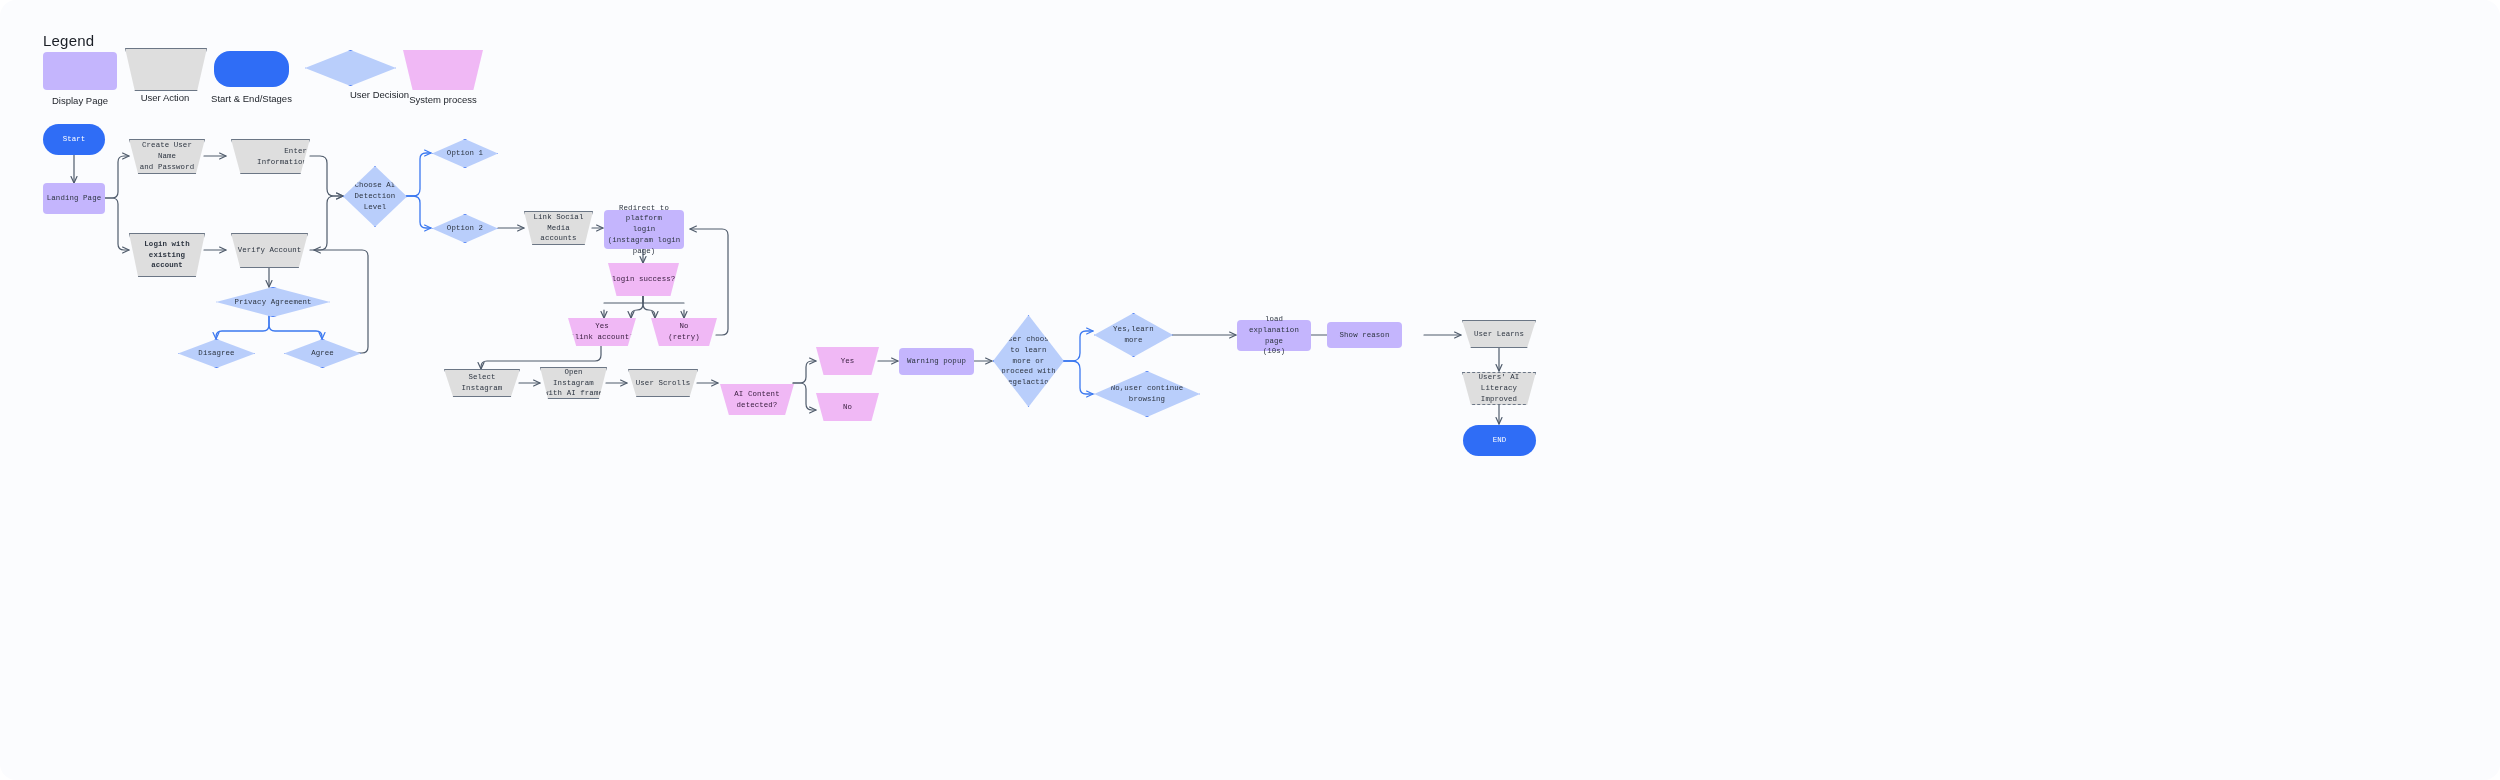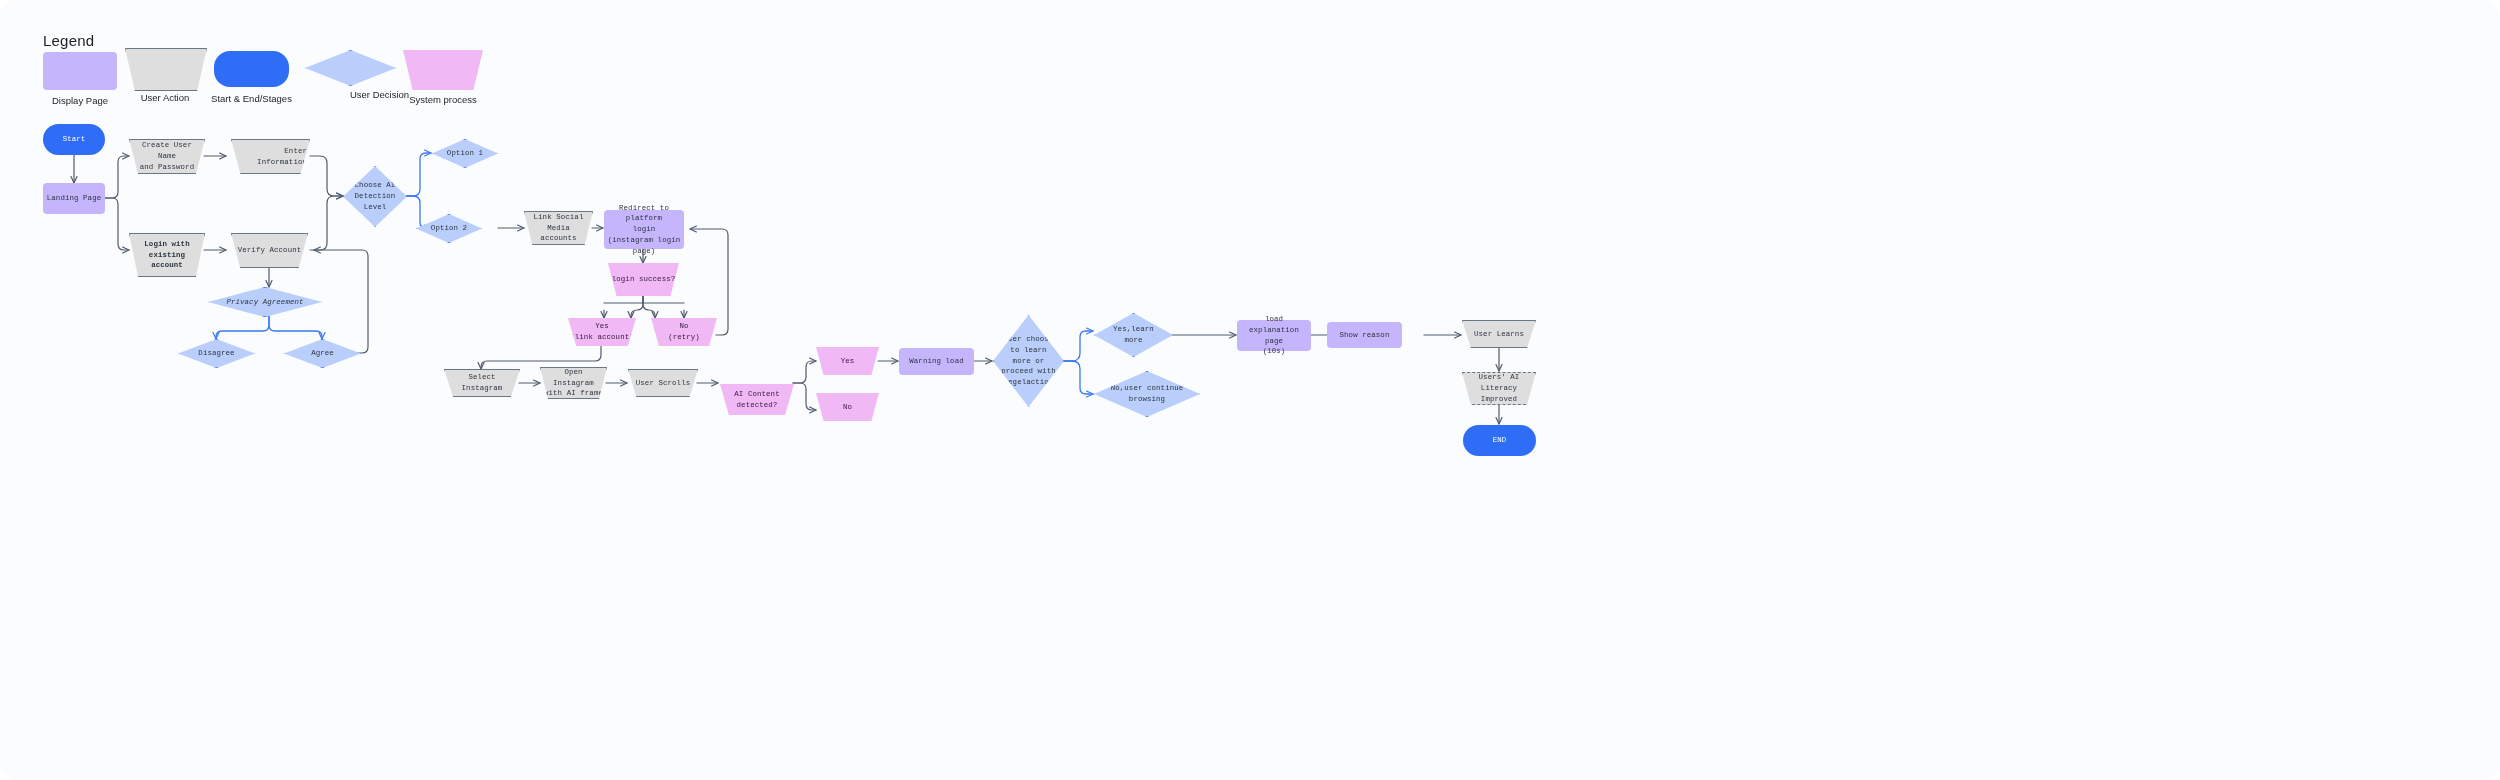--- a/index.html
+++ b/index.html
@@ -228,33 +228,33 @@
   <div class="node n-action" style="left:129px; top:139px; width:76px; height:35px;">Create User Name
 and Password</div>
 
   <div class="node n-action" style="left:231px; top:139px; width:79px; height:35px;text-align:right;">Enter Information</div>
 
   <div class="node n-action" style="left:129px; top:233px; width:76px; height:44px;font-weight:bold;">Login with existing
 account</div>
 
   <div class="node n-action" style="left:231px; top:233px; width:77px; height:35px;">Verify Account</div>
 
-  <div class="node n-decision" style="left:208px; top:287px; width:114px; height:30px;font-style:italic;">Privacy Agreement</div>
+  <div class="node n-decision" style="left:216px; top:287px; width:114px; height:30px;">Privacy Agreement</div>
 
   <div class="node n-decision" style="left:178px; top:339px; width:77px; height:29px;">Disagree</div>
 
   <div class="node n-decision" style="left:284px; top:339px; width:77px; height:29px;">Agree</div>
 
   <div class="node n-decision" style="left:343px; top:166px; width:64px; height:61px;">Choose AI
 Detection
 Level</div>
 
   <div class="node n-decision" style="left:432px; top:139px; width:66px; height:29px;">Option 1</div>
 
-  <div class="node n-decision" style="left:416px; top:214px; width:66px; height:29px;">Option 2</div>
+  <div class="node n-decision" style="left:432px; top:214px; width:66px; height:29px;">Option 2</div>
 
   <div class="node n-action" style="left:524px; top:211px; width:69px; height:34px;">Link Social
 Media accounts</div>
 
   <div class="node n-display" style="left:604px; top:210px; width:80px; height:39px;">Redirect to platform
 login
 (instagram login page)</div>
 
   <div class="node n-system" style="left:608px; top:263px; width:71px; height:33px;">login success?</div>
 
@@ -271,21 +271,21 @@
 
   <div class="node n-action" style="left:628px; top:369px; width:70px; height:28px;">User Scrolls</div>
 
   <div class="node n-system" style="left:720px; top:368px; width:74px; height:31px;margin-top:16px;">AI Content
 detected?</div>
 
   <div class="node n-system" style="left:816px; top:347px; width:63px; height:28px;">Yes</div>
 
   <div class="node n-system" style="left:816px; top:393px; width:63px; height:28px;">No</div>
 
-  <div class="node n-display" style="left:899px; top:348px; width:75px; height:27px;">Warning load</div>
+  <div class="node n-display" style="left:899px; top:348px; width:75px; height:27px;">Warning popup</div>
 
   <div class="node n-decision" style="left:993px; top:315px; width:71px; height:92px;">User choose
 to learn
 more or
 proceed with
 negelaction</div>
 
   <div class="node n-decision" style="left:1094px; top:313px; width:79px; height:44px;">Yes,learn
 more</div>
 

